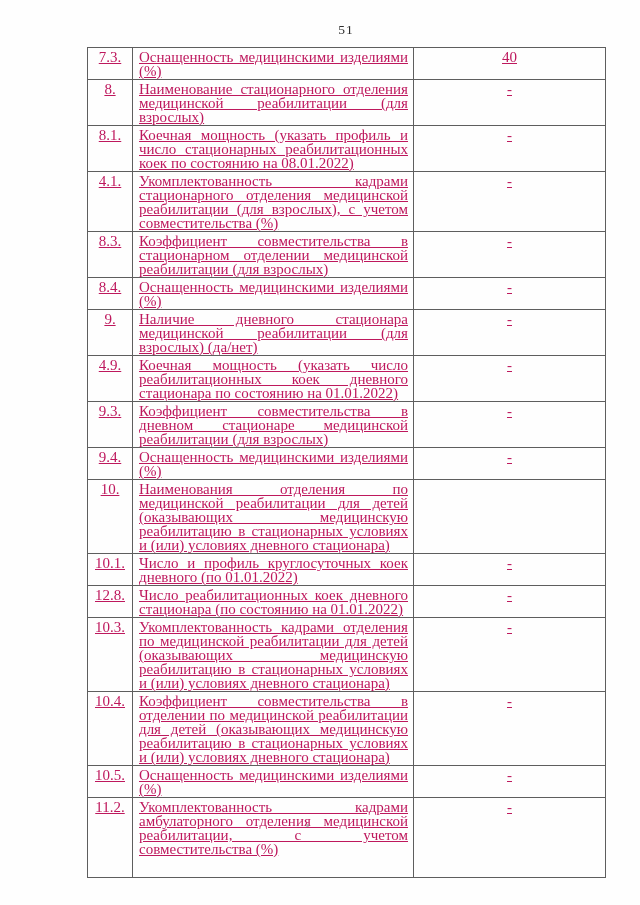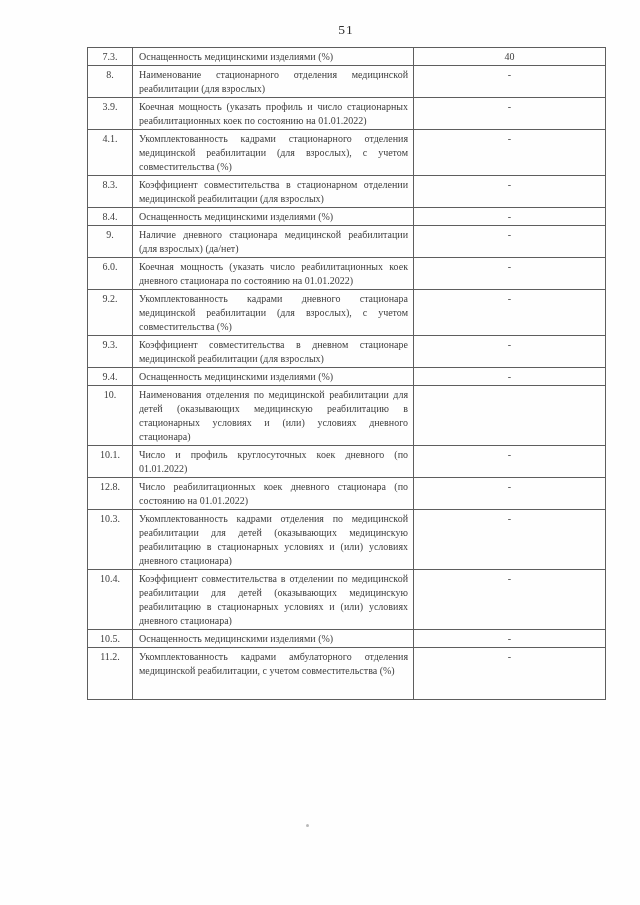--- a/index.html
+++ b/index.html
@@ -30,24 +30,25 @@
     position: absolute;
     top: 47px;
     left: 87px;
     width: 518px;
     border-collapse: collapse;
     table-layout: fixed;
   }
   table.rehab-table td {
     border: 1px solid #5e5e5e;
     vertical-align: top;
-    font-size: 10px;
+    font-size: 15px;
     line-height: 14px;
-    color: #404040;
+    color: #be185d;
     overflow: hidden;
+    text-decoration: underline;
   }
   td.cell-num {
     text-align: center;
     padding: 2px 2px 1px 2px;
   }
   td.cell-text {
     text-align: justify;
     padding: 2px 5px 1px 6px;
     hyphens: none;
   }
@@ -89,22 +90,22 @@
       <td class="cell-val">40</td>
     </tr>
 
     <tr class="table-row">
       <td class="cell-num">8.</td>
       <td class="cell-text">Наименование стационарного отделения медицинской реабилитации (для взрослых)</td>
       <td class="cell-val">-</td>
     </tr>
 
     <tr class="table-row">
-      <td class="cell-num">3.9.</td>
-      <td class="cell-text">Коечная мощность (указать профиль и число стационарных реабилитационных коек по состоянию на 01.01.2022)</td>
+      <td class="cell-num">8.1.</td>
+      <td class="cell-text">Коечная мощность (указать профиль и число стационарных реабилитационных коек по состоянию на 08.01.2022)</td>
       <td class="cell-val">-</td>
     </tr>
 
     <tr class="table-row">
       <td class="cell-num">4.1.</td>
       <td class="cell-text">Укомплектованность кадрами стационарного отделения медицинской реабилитации (для взрослых), с учетом совместительства (%)</td>
       <td class="cell-val">-</td>
     </tr>
 
     <tr class="table-row">
@@ -119,30 +120,25 @@
       <td class="cell-val">-</td>
     </tr>
 
     <tr class="table-row">
       <td class="cell-num">9.</td>
       <td class="cell-text">Наличие дневного стационара медицинской реабилитации (для взрослых) (да/нет)</td>
       <td class="cell-val">-</td>
     </tr>
 
     <tr class="table-row">
-      <td class="cell-num">6.0.</td>
+      <td class="cell-num">4.9.</td>
       <td class="cell-text">Коечная мощность (указать число реабилитационных коек дневного стационара по состоянию на 01.01.2022)</td>
       <td class="cell-val">-</td>
     </tr>
 
-    <tr class="table-row">
-      <td class="cell-num">9.2.</td>
-      <td class="cell-text">Укомплектованность кадрами дневного стационара медицинской реабилитации (для взрослых), с учетом совместительства (%)</td>
-      <td class="cell-val">-</td>
-    </tr>
 
     <tr class="table-row">
       <td class="cell-num">9.3.</td>
       <td class="cell-text">Коэффициент совместительства в дневном стационаре медицинской реабилитации (для взрослых)</td>
       <td class="cell-val">-</td>
     </tr>
 
     <tr class="table-row">
       <td class="cell-num">9.4.</td>
       <td class="cell-text">Оснащенность медицинскими изделиями (%)</td>

